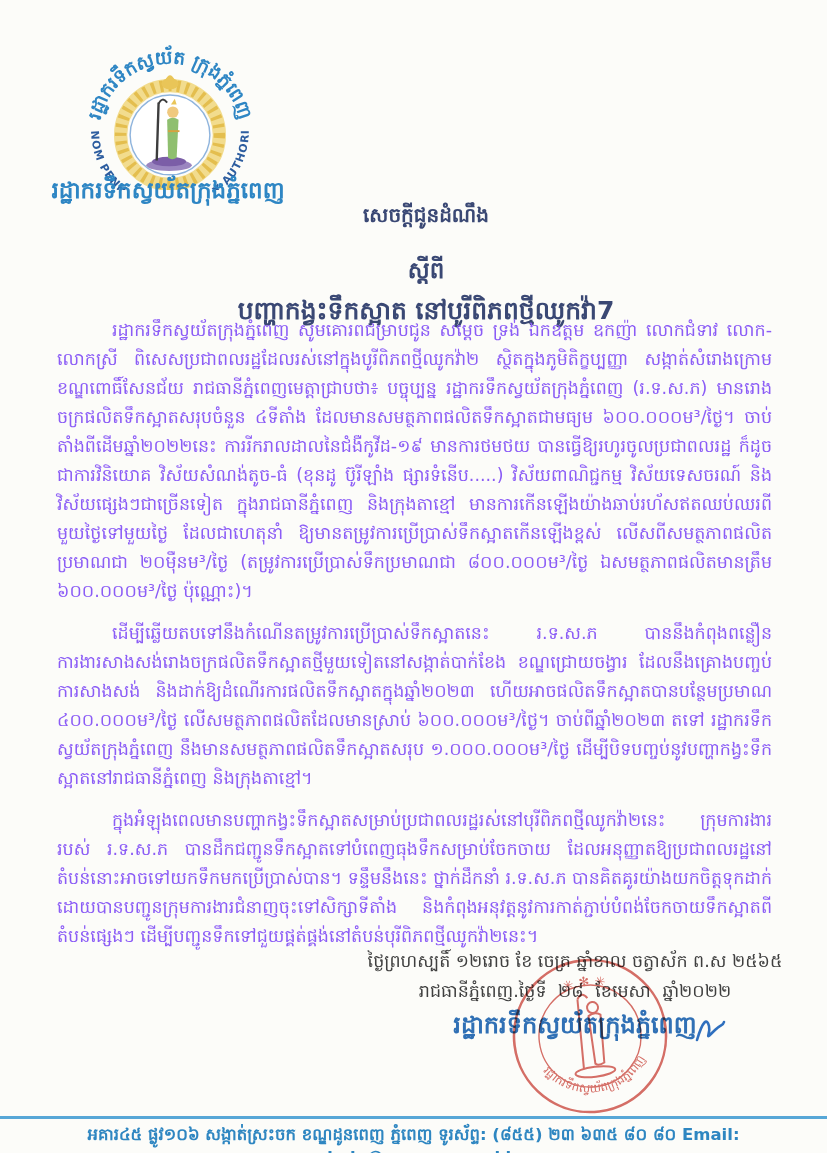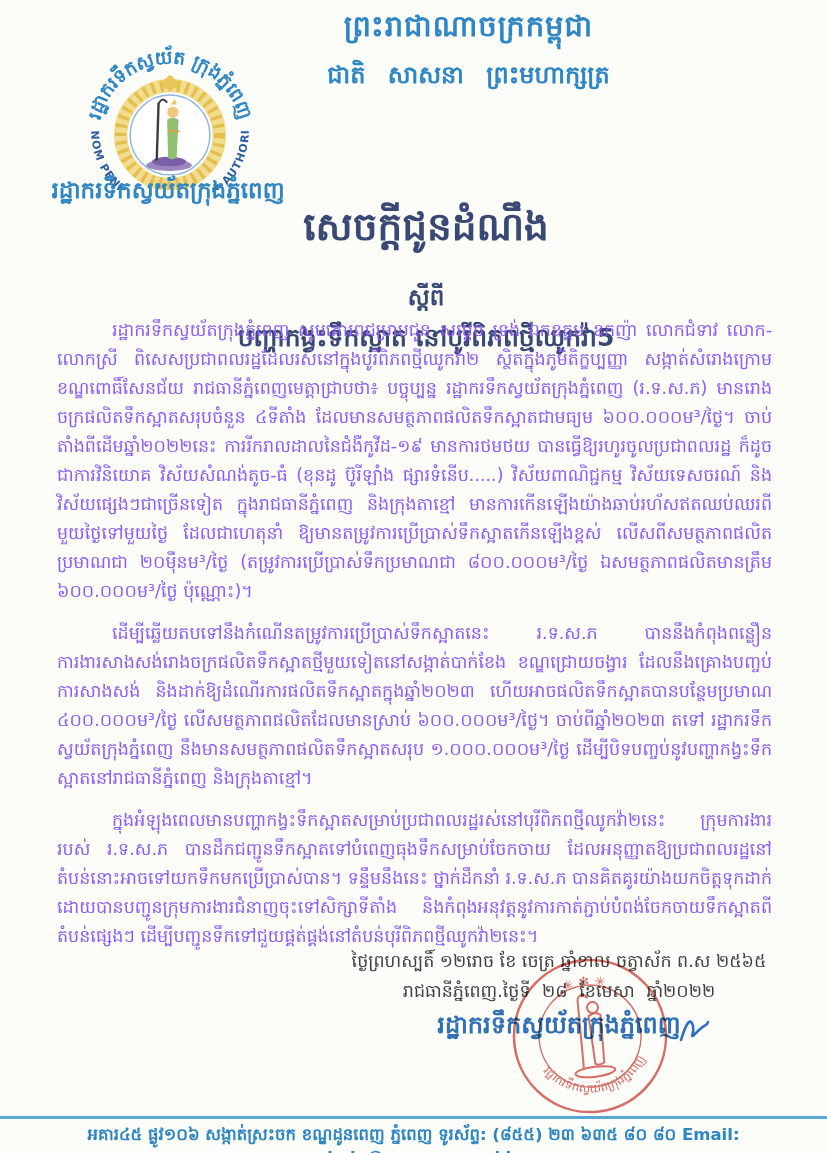--- a/index.html
+++ b/index.html
@@ -18,32 +18,32 @@
   }
   .motto .line1{font-size:29px;font-weight:bold;letter-spacing:1px;}
   .motto .line2{font-size:24px;font-weight:bold;margin-top:10px;word-spacing:14px;}
   .logo-block{position:absolute;left:62px;top:40px;width:215px;text-align:center;}
   .org-name-top{
     position:absolute;left:28px;top:176px;width:280px;
     text-align:center;color:#2e86c4;font-size:23px;font-weight:bold;
   }
   
   .title-block{position:absolute;top:202px;left:60px;right:35px;text-align:center;color:#3a4874;}
-  .title-heading{font-size:39px;font-weight:bold;}
+  .title-heading{font-size:20px;font-weight:bold;}
   .title-about{font-size:23px;font-weight:bold;margin-top:24px;}
   .title-subject{font-size:25px;font-weight:bold;margin-top:6px;}
   
   .body-text{position:absolute;top:316px;left:57px;width:715px;color:#8b5cf6;}
   .body-text p{
     margin:0 0 13px 0;
     font-size:17.5px;line-height:29px;
     text-align:justify;text-indent:55px;
   }
   
-  .sig-block{position:absolute;top:946px;left:319px;width:480px;text-align:center;color:#3f3f3f;}
+  .sig-block{position:absolute;top:946px;left:335px;width:480px;text-align:center;color:#3f3f3f;}
   .sig-lunar{font-size:17.5px;line-height:30px;}
   .sig-greg{font-size:17.5px;line-height:30px;word-spacing:6px;text-align:center;}
   .sig-org{
     font-size:24px;font-weight:bold;color:#3070b5;margin-top:4px;
     display:inline-block;position:relative;
   }
   .sig-squiggle{position:absolute;right:-30px;top:6px;}
   
   .stamp{
     position:absolute;left:498px;top:952px;width:185px;height:168px;
@@ -56,24 +56,20 @@
     position:absolute;top:1124px;left:0;right:0;
     text-align:center;color:#2e86c1;font-size:16.5px;font-weight:bold;
   }
   .footer-text .email{font-weight:bold;}
 </style>
 </head>
 <body>
 
 <div class="page">
 
-  <div class="motto">
-    <div class="line1">ព្រះរាជាណាចក្រកម្ពុជា</div>
-    <div class="line2">ជាតិ   សាសនា   ព្រះមហាក្សត្រ</div>
-  </div>
 
   <div class="logo-block">
     <svg width="210" height="150" viewBox="0 0 210 158">
       <defs>
         <path id="arcTop" d="M 30,100 A 75,75 0 0 1 180,100" fill="none"></path>
         <path id="arcBot" d="M 22,96 A 83,83 0 0 0 188,96" fill="none"></path>
       </defs>
 
       <circle cx="105" cy="100" r="52" fill="none" stroke="#f2dc8e" stroke-width="14"></circle>
       <circle cx="105" cy="100" r="52" fill="none" stroke="#e4be4e" stroke-width="12" stroke-dasharray="3.5 5.5"></circle>
@@ -102,21 +98,21 @@
       <text font-size="11.5" font-weight="bold" fill="#2d5d9f" letter-spacing="1" text-anchor="middle">
         <textPath href="#arcBot" startOffset="50%">PHNOM PENH WATER SUPPLY AUTHORITY</textPath>
       </text>
     </svg>
   </div>
   <div class="org-name-top">រដ្ឋាករទឹកស្វយ័តក្រុងភ្នំពេញ</div>
 
   <div class="title-block">
     <div class="title-heading">សេចក្តីជូនដំណឹង</div>
     <div class="title-about">ស្តីពី</div>
-    <div class="title-subject">បញ្ហាកង្វះទឹកស្អាត នៅបូរីពិភពថ្មីឈូកវ៉ា5</div>
+    <div class="title-subject">បញ្ហាកង្វះទឹកស្អាត នៅបូរីពិភពថ្មីឈូកវ៉ា7</div>
   </div>
 
   <div class="body-text">
     <p>រដ្ឋាករទឹកស្វយ័តក្រុងភ្នំពេញ សូមគោរពជម្រាបជូន សម្តេច ទ្រង់ ឯកឧត្តម ឧកញ៉ា លោកជំទាវ លោក-លោកស្រី ពិសេសប្រជាពលរដ្ឋដែលរស់នៅក្នុងបូរីពិភពថ្មីឈូកវ៉ា២ ស្ថិតក្នុងភូមិតិក្ខប្បញ្ញា សង្កាត់សំរោងក្រោម ខណ្ឌពោធិ៍សែនជ័យ រាជធានីភ្នំពេញមេត្តាជ្រាបថា៖ បច្ចុប្បន្ន រដ្ឋាករទឹកស្វយ័តក្រុងភ្នំពេញ (រ.ទ.ស.ភ) មានរោងចក្រផលិតទឹកស្អាតសរុបចំនួន ៤ទីតាំង ដែលមានសមត្ថភាពផលិតទឹកស្អាតជាមធ្យម ៦០០.០០០ម³/ថ្ងៃ។ ចាប់តាំងពីដើមឆ្នាំ២០២២នេះ ការរីករាលដាលនៃជំងឺកូវីដ-១៩ មានការថមថយ បានធ្វើឱ្យរហូរចូលប្រជាពលរដ្ឋ ក៏ដូចជាការវិនិយោគ វិស័យសំណង់តូច-ធំ (ខុនដូ ប៊ូរីឡាំង ផ្សារទំនើប.....) វិស័យពាណិជ្ជកម្ម វិស័យទេសចរណ៍ និងវិស័យផ្សេងៗជាច្រើនទៀត ក្នុងរាជធានីភ្នំពេញ និងក្រុងតាខ្មៅ មានការកើនឡើងយ៉ាងឆាប់រហ័សឥតឈប់ឈរពីមួយថ្ងៃទៅមួយថ្ងៃ ដែលជាហេតុនាំ ឱ្យមានតម្រូវការប្រើប្រាស់ទឹកស្អាតកើនឡើងខ្ពស់ លើសពីសមត្ថភាពផលិតប្រមាណជា ២០មុឺនម³/ថ្ងៃ (តម្រូវការប្រើប្រាស់ទឹកប្រមាណជា ៨០០.០០០ម³/ថ្ងៃ ឯសមត្ថភាពផលិតមានត្រឹម ៦០០.០០០ម³/ថ្ងៃ ប៉ុណ្ណោះ)។</p>
     <p>ដើម្បីឆ្លើយតបទៅនឹងកំណើនតម្រូវការប្រើប្រាស់ទឹកស្អាតនេះ រ.ទ.ស.ភ បាននឹងកំពុងពន្លឿនការងារសាងសង់រោងចក្រផលិតទឹកស្អាតថ្មីមួយទៀតនៅសង្កាត់បាក់ខែង ខណ្ឌជ្រោយចង្វារ ដែលនឹងគ្រោងបញ្ចប់ការសាងសង់ និងដាក់ឱ្យដំណើរការផលិតទឹកស្អាតក្នុងឆ្នាំ២០២៣ ហើយអាចផលិតទឹកស្អាតបានបន្ថែមប្រមាណ ៤០០.០០០ម³/ថ្ងៃ លើសមត្ថភាពផលិតដែលមានស្រាប់ ៦០០.០០០ម³/ថ្ងៃ។ ចាប់ពីឆ្នាំ២០២៣ តទៅ រដ្ឋាករទឹកស្វយ័តក្រុងភ្នំពេញ នឹងមានសមត្ថភាពផលិតទឹកស្អាតសរុប ១.០០០.០០០ម³/ថ្ងៃ ដើម្បីបិទបញ្ចប់នូវបញ្ហាកង្វះទឹកស្អាតនៅរាជធានីភ្នំពេញ និងក្រុងតាខ្មៅ។</p>
     <p>ក្នុងអំឡុងពេលមានបញ្ហាកង្វះទឹកស្អាតសម្រាប់ប្រជាពលរដ្ឋរស់នៅបុរីពិភពថ្មីឈូកវ៉ា២នេះ ក្រុមការងាររបស់ រ.ទ.ស.ភ បានដឹកជញ្ជូនទឹកស្អាតទៅបំពេញធុងទឹកសម្រាប់ចែកចាយ ដែលអនុញ្ញាតឱ្យប្រជាពលរដ្ឋនៅតំបន់នោះអាចទៅយកទឹកមកប្រើប្រាស់បាន។ ទន្ទឹមនឹងនេះ ថ្នាក់ដឹកនាំ រ.ទ.ស.ភ បានគិតគូរយ៉ាងយកចិត្តទុកដាក់ ដោយបានបញ្ជូនក្រុមការងារជំនាញចុះទៅសិក្សាទីតាំង និងកំពុងអនុវត្តនូវការកាត់ភ្ជាប់បំពង់ចែកចាយទឹកស្អាតពីតំបន់ផ្សេងៗ ដើម្បីបញ្ជូនទឹកទៅជួយផ្គត់ផ្គង់នៅតំបន់បុរីពិភពថ្មីឈូកវ៉ា២នេះ។</p>
   </div>
 
   <div class="sig-block">
     <div class="sig-lunar">ថ្ងៃព្រហស្បតិ៍ ១២រោច ខែ ចេត្រ ឆ្នាំខាល ចត្វាស័ក ព.ស ២៥៦៥</div>

